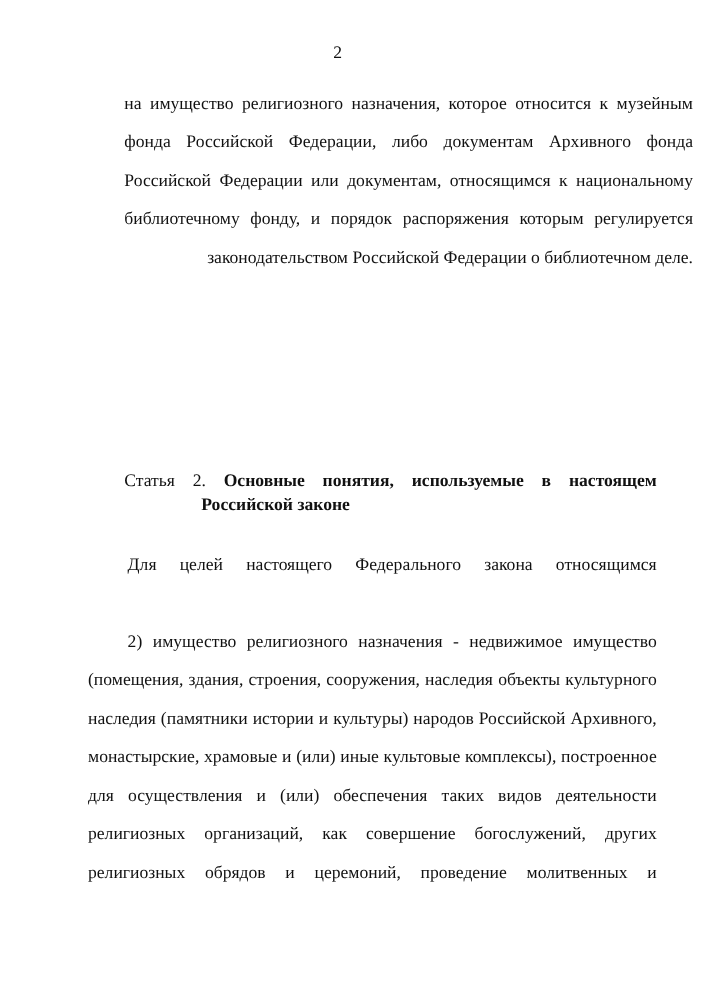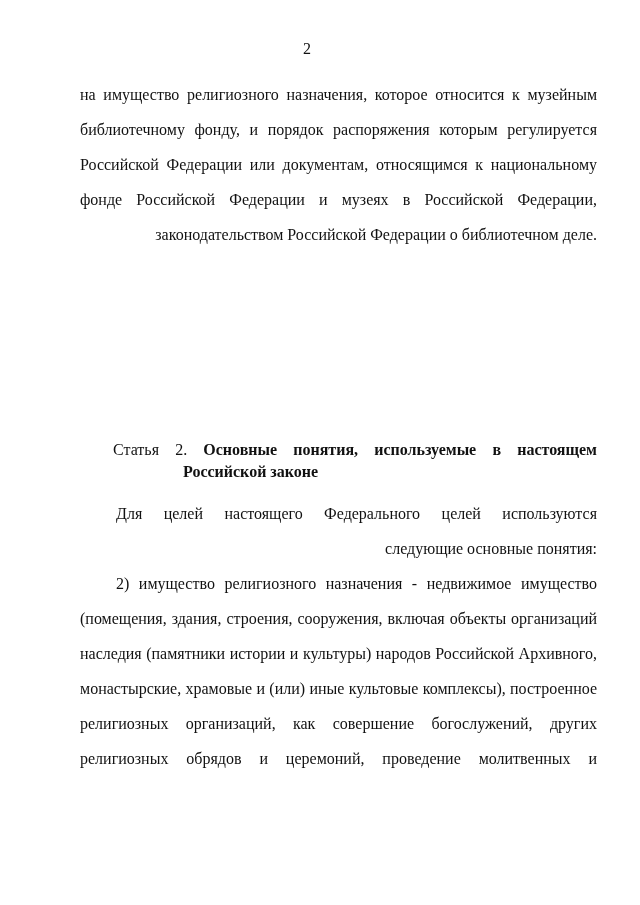--- a/index.html
+++ b/index.html
@@ -31,64 +31,63 @@
   .line {
     line-height: 35px;
     height: 35px;
     text-align: right;
   }
   .line.j {
     text-align: justify;
     text-align-last: justify;
   }
   .line.indent { padding-left: 36px; }
-  .para-a { top: 77px; }
+  .para-a { top: 77px; margin-left: 33px; }
   .para-b { top: 496px; }
   .para-c { top: 566px; }
   .heading { top: 427px; }
   .heading .hline {
     line-height: 22px;
     font-weight: bold;
   }
   .heading .hline1 {
     padding-left: 33px;
     text-align: justify;
     text-align-last: justify;
-    margin-top: 12px;
   }
   .heading .article-label { font-weight: normal; }
   .heading .hline2 { padding-left: 103px; }
 </style>
 </head>
 <body>
 
 <div class="page">
 
   <div class="page-number">2</div>
 
   <div class="block para-a">
     <div class="line j">на имущество религиозного назначения, которое относится к музейным</div>
+    <div class="line j">фонда Российской Федерации, либо документам Архивного фонда</div>
+    <div class="line j">Российской Федерации или документам, относящимся к национальному</div>
     <div class="line j">библиотечному фонду, и порядок распоряжения которым регулируется</div>
-    <div class="line j">Российской Федерации или документам, относящимся к национальному</div>
-    <div class="line j">фонде Российской Федерации и музеях в Российской Федерации,</div>
     <div class="line">законодательством Российской Федерации о библиотечном деле.</div>
   </div>
 
   <div class="block heading">
     <div class="hline hline1"><span class="article-label">Статья 2.</span> <span>Основные понятия, используемые в настоящем</span></div>
     <div class="hline hline2">Российской законе</div>
   </div>
 
   <div class="block para-b">
-    <div class="line j indent">Для целей настоящего Федерального целей используются</div>
-    <div class="line">следующие основные понятия:</div>
+    <div class="line j indent">Для целей настоящего Федерального закона относящимся</div>
   </div>
 
   <div class="block para-c">
     <div class="line j indent">2) имущество религиозного назначения - недвижимое имущество</div>
-    <div class="line j">(помещения, здания, строения, сооружения, включая объекты организаций</div>
+    <div class="line j">(помещения, здания, строения, сооружения, наследия объекты культурного</div>
     <div class="line j">наследия (памятники истории и культуры) народов Российской Архивного,</div>
     <div class="line j">монастырские, храмовые и (или) иные культовые комплексы), построенное</div>
+    <div class="line j">для осуществления и (или) обеспечения таких видов деятельности</div>
     <div class="line j">религиозных организаций, как совершение богослужений, других</div>
     <div class="line j">религиозных обрядов и церемоний, проведение молитвенных и</div>
   </div>
 
 </div>
 
 </body></html>

